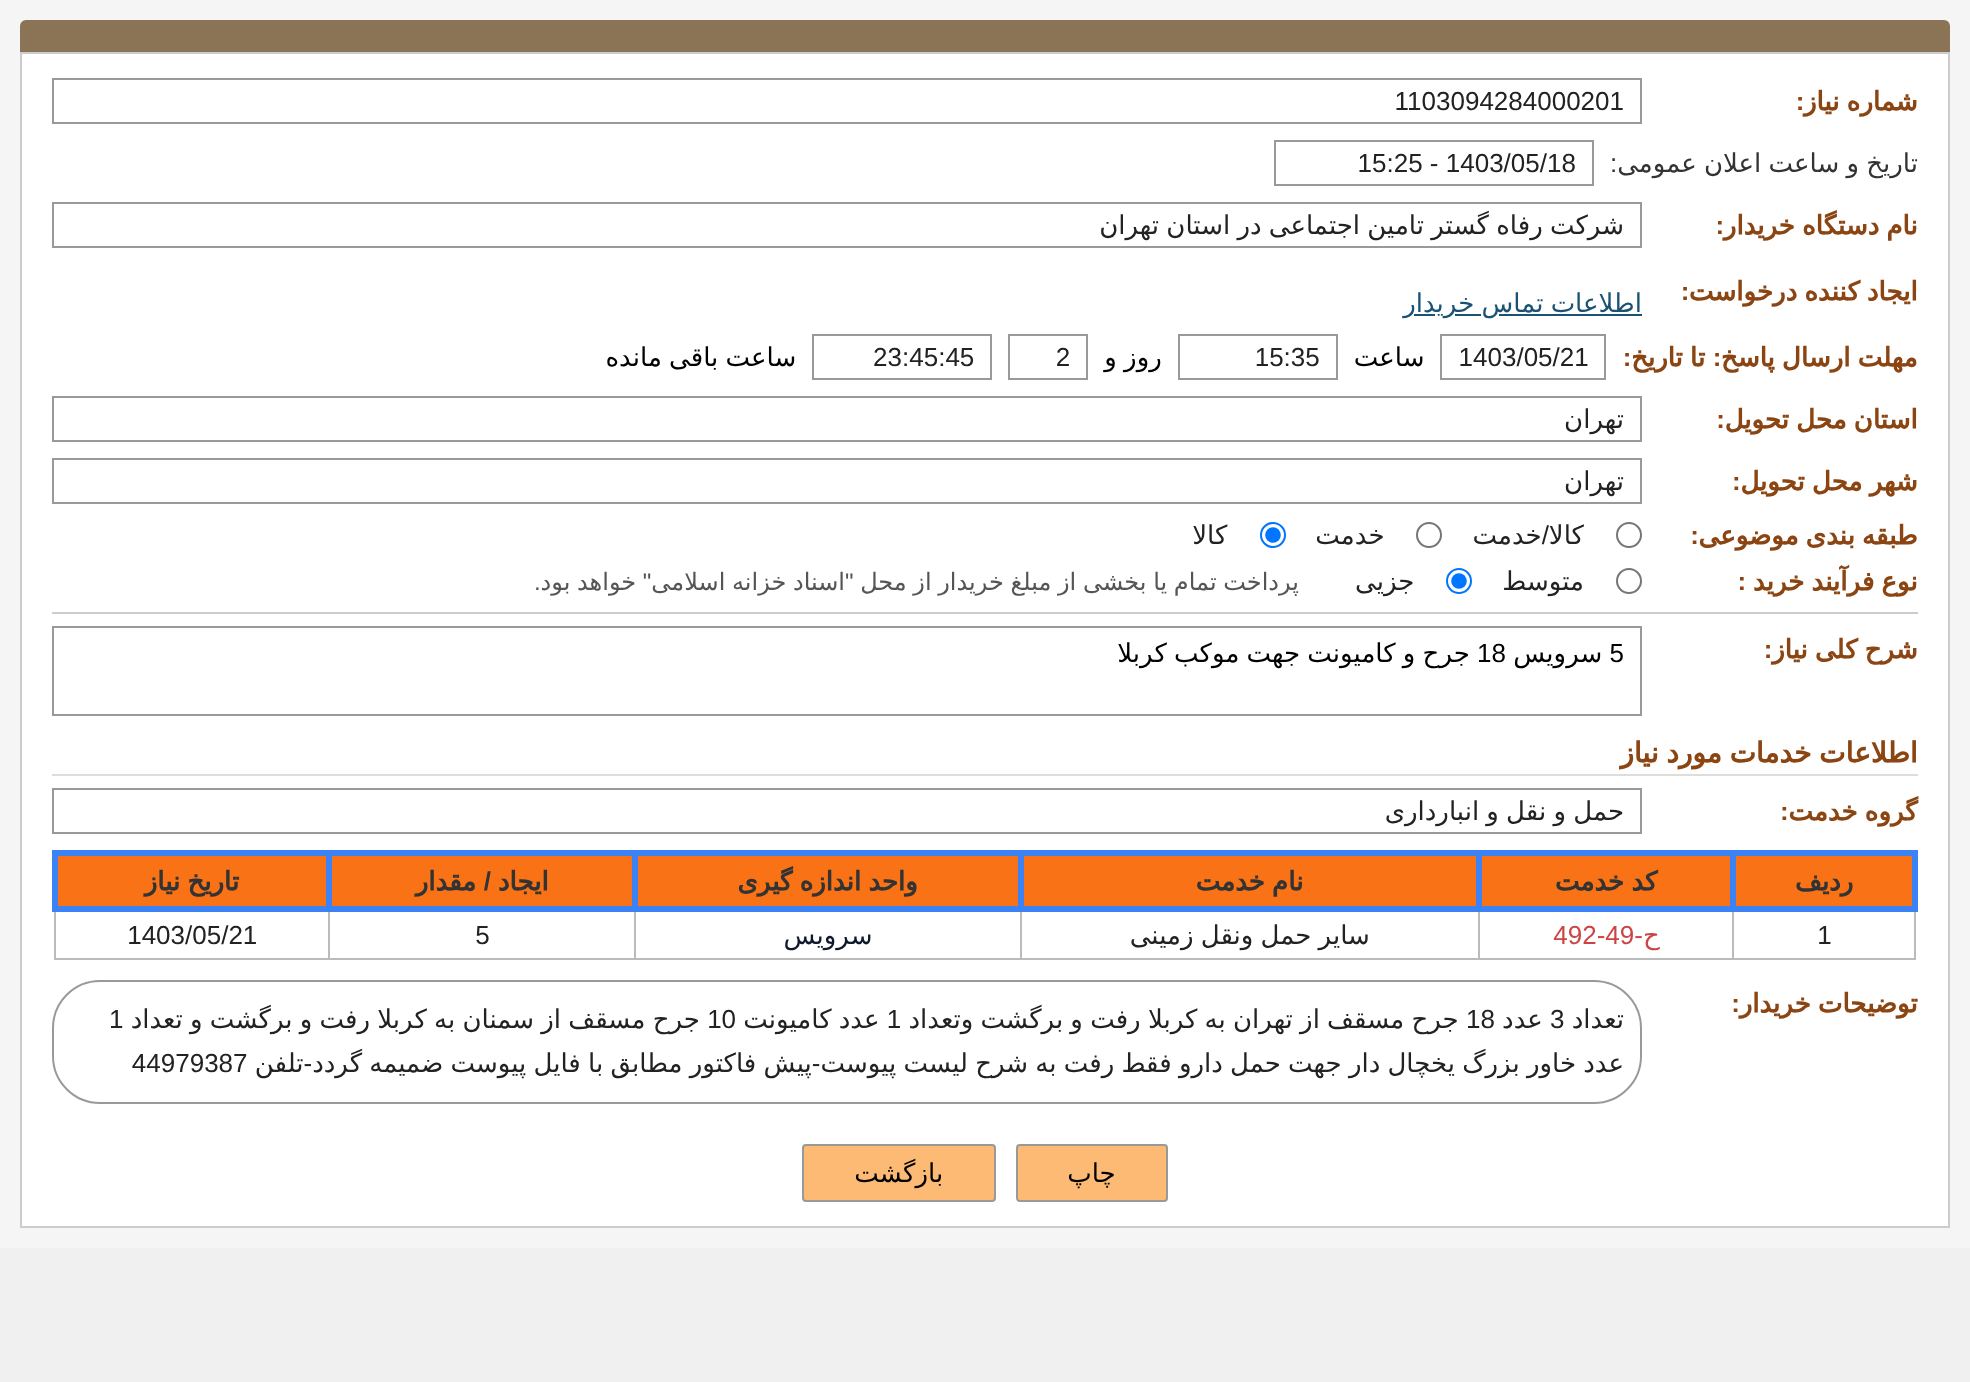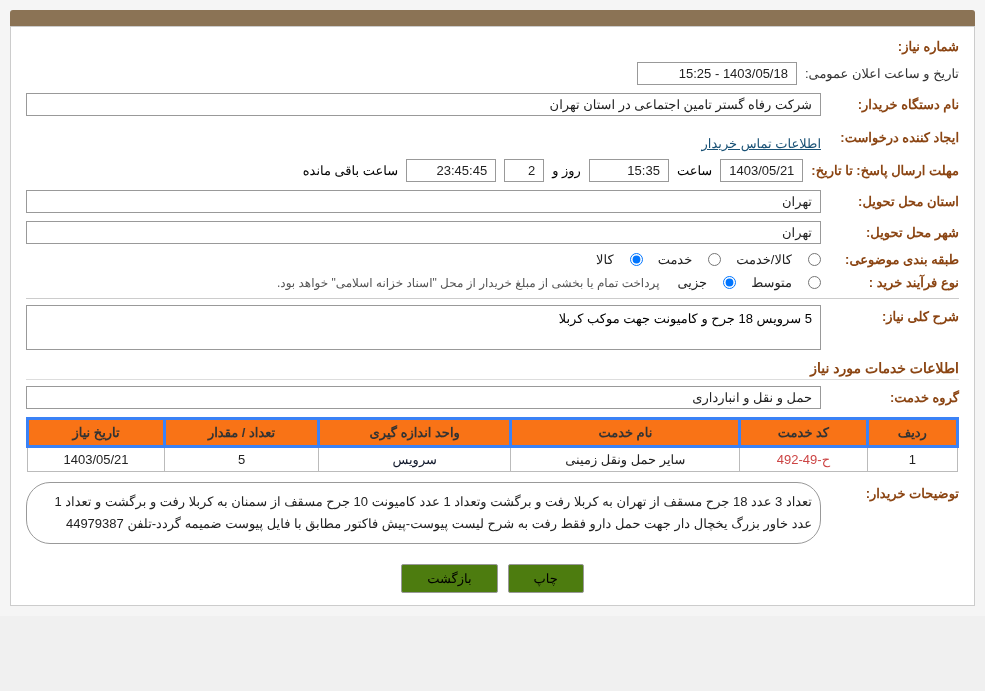--- a/index.html
+++ b/index.html
@@ -132,21 +132,21 @@
     }
     .buttons-row {
       display: flex;
       justify-content: center;
       gap: 10px;
       margin-top: 10px;
     }
     .btn {
       padding: 6px 25px;
       border: 1px solid #999;
-      background: #4d7c0f;
+      background: #fdba74;
       cursor: pointer;
       font-family: Tahoma, Arial, sans-serif;
       font-size: 13px;
       border-radius: 2px;
     }
     .divider-line {
       border: none;
       border-top: 1px solid #ccc;
       margin: 6px 0;
     }
@@ -157,20 +157,21 @@
   </style>
 </head>
 <body>
 
 <div class="page-wrapper">
   <div class="main-title"></div>
   <div class="content-box">
 
     <div class="form-row">
       <span class="label-cell">شماره نیاز:</span>
+      <div class="value-box large">1103094284000201</div>
     </div>
 
     <div class="form-row">
       <span class="inline-label">تاریخ و ساعت اعلان عمومی:</span>
       <div class="value-box medium">1403/05/18 - 15:25</div>
       <div style="flex:1"></div>
     </div>
 
     <div class="form-row">
       <span class="label-cell">نام دستگاه خریدار:</span>
@@ -226,21 +227,21 @@
       <div class="radio-group">
         <div class="radio-item">
           <input type="radio" name="nooe" style="">
           <span>متوسط</span>
         </div>
         <div class="radio-item">
           <input type="radio" name="nooe" checked="" style="">
           <span>جزیی</span>
         </div>
       </div>
-      <span class="inline-label" style="color:#555; font-size:12px; margin-right:10px;">پرداخت تمام یا بخشی از مبلغ خریدار از محل "اسناد خزانه اسلامی" خواهد بود.</span>
+      <span class="inline-label" style="color:#555; font-size:12px; margin-right:20px;">پرداخت تمام یا بخشی از مبلغ خریدار از محل "اسناد خزانه اسلامی" خواهد بود.</span>
     </div>
 
     <hr class="divider-line">
 
     <div class="form-row" style="align-items:flex-start;">
       <span class="label-cell" style="padding-top:4px;">شرح کلی نیاز:</span>
       <textarea class="textarea-box" rows="2" style="">5 سرویس 18 جرح و کامیونت جهت موکب کربلا</textarea>
     </div>
 
     <div class="section-title">اطلاعات خدمات مورد نیاز</div>
@@ -250,21 +251,21 @@
       <div class="value-box large">حمل و نقل و انبارداری</div>
     </div>
 
     <table class="service-table">
       <thead>
         <tr>
           <th>ردیف</th>
           <th>کد خدمت</th>
           <th>نام خدمت</th>
           <th>واحد اندازه گیری</th>
-          <th>تعداد / مقدار</th>
+          <th>ایجاد / مقدار</th>
           <th>تاریخ نیاز</th>
         </tr>
       </thead>
       <tbody id="service-table-body">
       <tr>
             <td>1</td>
             <td style="color:#c44;">ح-49-492</td>
             <td>سایر حمل ونقل زمینی</td>
             <td style="color:#0f172a;">سرویس</td>
             <td>5</td>

